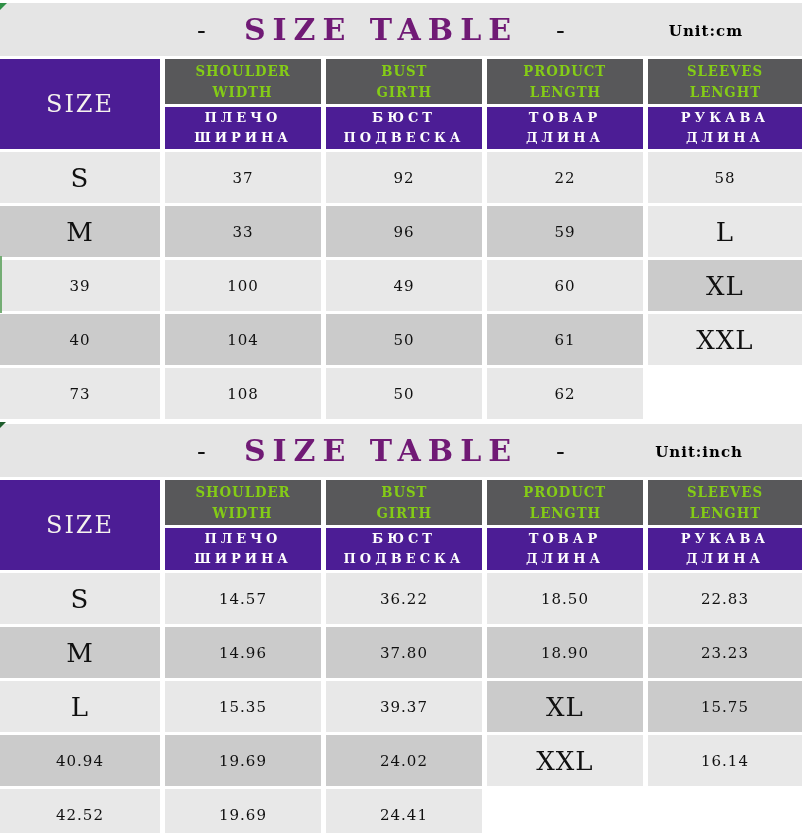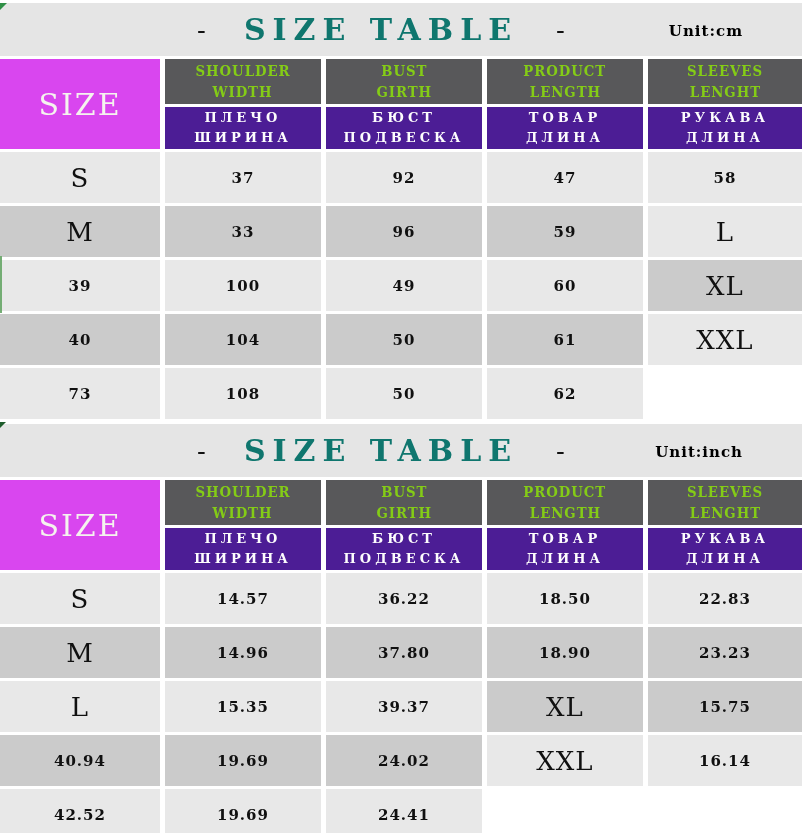--- a/index.html
+++ b/index.html
@@ -10,50 +10,50 @@
   .page{position:relative;width:802px;}
 
   
   .title-band{
     position:relative;height:53px;background:#e5e5e5;margin-top:3px;
     display:flex;align-items:center;justify-content:center;
   }
   .title-group{display:flex;align-items:center;gap:38px;margin-left:-40px;}
   .title-dash{font-size:26px;color:#111;font-weight:500;}
   .title-text{
-    font-size:30px;color:#0f766e;font-weight:600;letter-spacing:7px;white-space:nowrap;
+    font-size:30px;color:#701a75;font-weight:600;letter-spacing:7px;white-space:nowrap;
   }
   .unit-label{
     position:absolute;right:59px;top:50%;transform:translateY(-44%);
     font-size:15px;font-weight:700;color:#000;letter-spacing:1px;
   }
 
   
   .size-grid{
     display:grid;
     grid-template-columns:160px 156px 156px 156px 154px;
     grid-template-rows:45px 42px repeat(5,51px);
     column-gap:5px;row-gap:3px;
     background:#ffffff;margin-top:3px;
   }
   .cell{display:flex;align-items:center;justify-content:center;text-align:center;}
 
   .hsize{
-    grid-row:1 / span 2;grid-column:1;background:#d946ef;
-    color:#f5f3ee;font-size:30px;letter-spacing:2px;font-weight:500;
+    grid-row:1 / span 2;grid-column:1;background:#4c1d95;
+    color:#f5f3ee;font-size:24px;letter-spacing:2px;font-weight:500;
   }
   .hen{background:#58585a;color:#84cc16;flex-direction:column;line-height:1.45;}
   .hen span{display:block;font-size:14px;font-weight:700;letter-spacing:1px;transform:scaleX(0.95);}
   .hru{background:#4c1d95;color:#fdfdfd;flex-direction:column;line-height:1.55;}
   .hru span{display:block;font-size:13px;font-weight:700;letter-spacing:4px;}
 
   .row-light{background:#e8e8e8;}
   .row-dark{background:#cbcbcb;}
   .sizelabel{font-size:26px;color:#101010;font-weight:500;letter-spacing:1px;}
-  .val{font-size:15px;font-weight:700;color:#101010;letter-spacing:1px;}
+  .val{font-size:15px;font-weight:400;color:#101010;letter-spacing:1px;}
 
   
   .corner-green-top{
     position:absolute;left:0;top:0;width:0;height:0;z-index:5;
     border-top:7px solid #2f8f46;border-right:7px solid transparent;
   }
   .green-sliver{
     position:absolute;left:0;top:253px;width:2px;height:57px;background:#74ad74;z-index:5;
   }
   .corner-green-mid{
@@ -112,21 +112,21 @@
       <span>ДЛИНА</span>
     </div>
     <div class="cell hru">
       <span>РУКАВА</span>
       <span>ДЛИНА</span>
     </div>
 
     <div class="cell row-light sizelabel">S</div>
     <div class="cell row-light val">37</div>
     <div class="cell row-light val">92</div>
-    <div class="cell row-light val">47</div>
+    <div class="cell row-light val">22</div>
     <div class="cell row-light val">58</div>
 
     <div class="cell row-dark sizelabel">M</div>
     <div class="cell row-dark val">33</div>
     <div class="cell row-dark val">96</div>
     <div class="cell row-dark val">59</div>
 
     <div class="cell row-light sizelabel">L</div>
     <div class="cell row-light val">39</div>
     <div class="cell row-light val">100</div>

